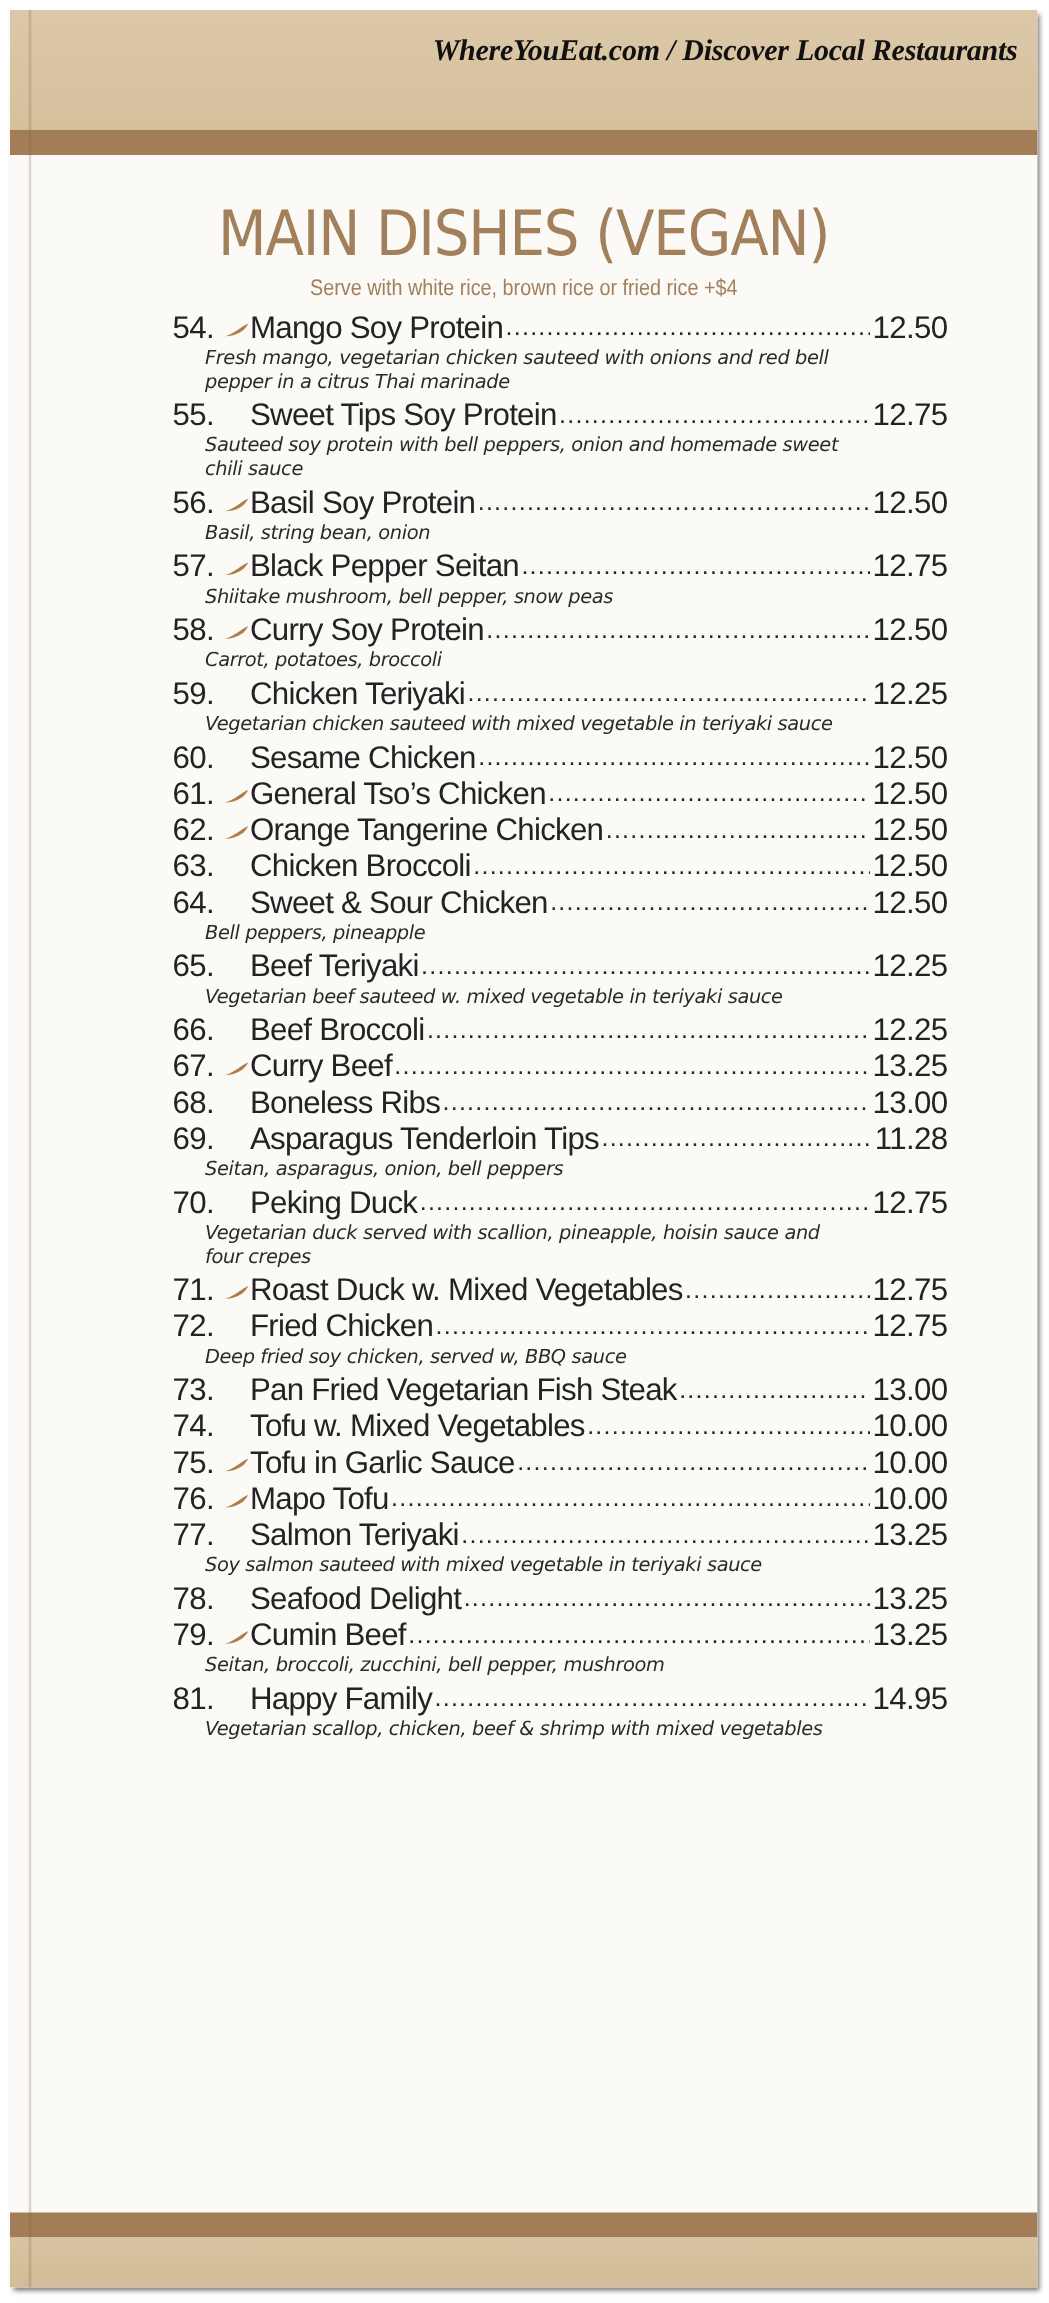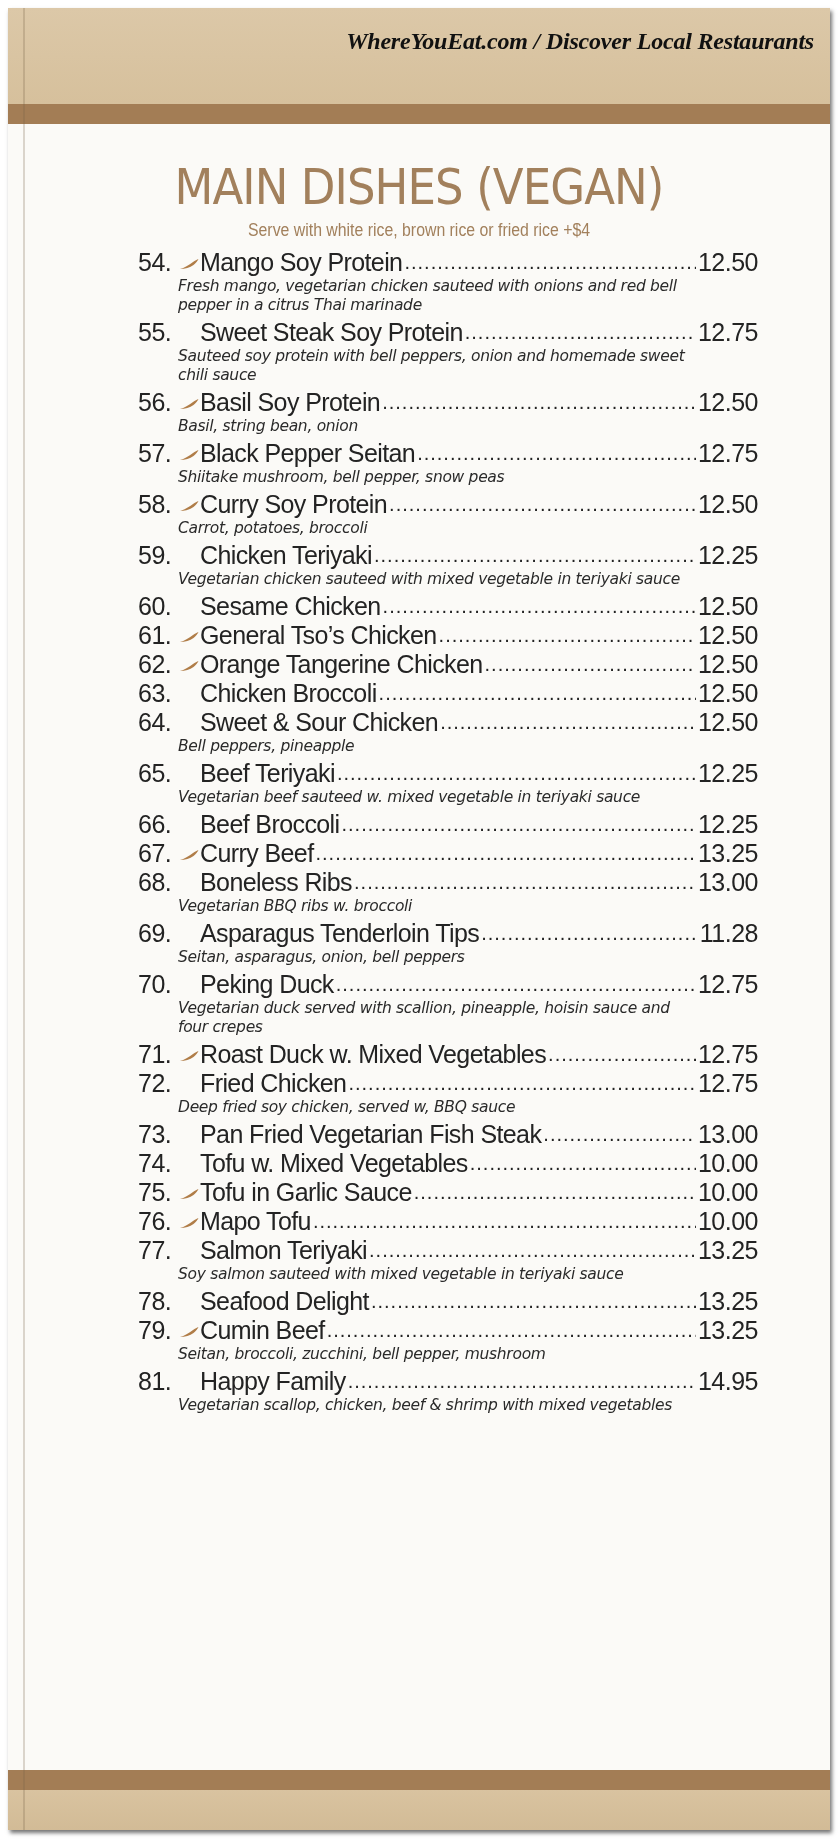--- a/index.html
+++ b/index.html
@@ -93,21 +93,21 @@
       margin: 0 2px; letter-spacing: 1px; color: #232323;
       font-size: 20px;
     }
     .leader::before {
       content: "..................................................................................................................................................................................";
     }
     .price {
       flex: 0 0 auto; letter-spacing: -0.5px;
     }
     .desc {
-      margin-left: 40px;
+      margin-left: 26px;
       font-family: "DejaVu Sans", sans-serif;
       font-style: italic;
       font-size: 15.5px; color: #2a2a2a;
       line-height: 19px;
       padding-bottom: 3px;
       letter-spacing: -0.3px;
       max-width: 520px;
     }
   </style>
 </head>
@@ -134,21 +134,21 @@
       <span class="name">Mango Soy Protein</span>
       <span class="leader"></span>
       <span class="price">12.50</span>
     </div>
     <div class="desc">Fresh mango, vegetarian chicken sauteed with onions and red bell pepper in a citrus Thai marinade</div>
   </div>
       <div class="item">
     <div class="item-line">
       <span class="num">55.</span>
       <span class="pepper"></span>
-      <span class="name">Sweet Steak Soy Protein</span>
+      <span class="name">Sweet Tips Soy Protein</span>
       <span class="leader"></span>
       <span class="price">12.75</span>
     </div>
     <div class="desc">Sauteed soy protein with bell peppers, onion and homemade sweet chili sauce</div>
   </div>
       <div class="item">
     <div class="item-line">
       <span class="num">56.</span>
       <span class="pepper">
             <svg width="20" height="12" viewBox="0 0 20 12">
@@ -291,21 +291,20 @@
     </div>
   </div>
       <div class="item">
     <div class="item-line">
       <span class="num">68.</span>
       <span class="pepper"></span>
       <span class="name">Boneless Ribs</span>
       <span class="leader"></span>
       <span class="price">13.00</span>
     </div>
-    <div class="desc">Vegetarian BBQ ribs w. broccoli</div>
   </div>
       <div class="item">
     <div class="item-line">
       <span class="num">69.</span>
       <span class="pepper"></span>
       <span class="name">Asparagus Tenderloin Tips</span>
       <span class="leader"></span>
       <span class="price">11.28</span>
     </div>
     <div class="desc">Seitan, asparagus, onion, bell peppers</div>

